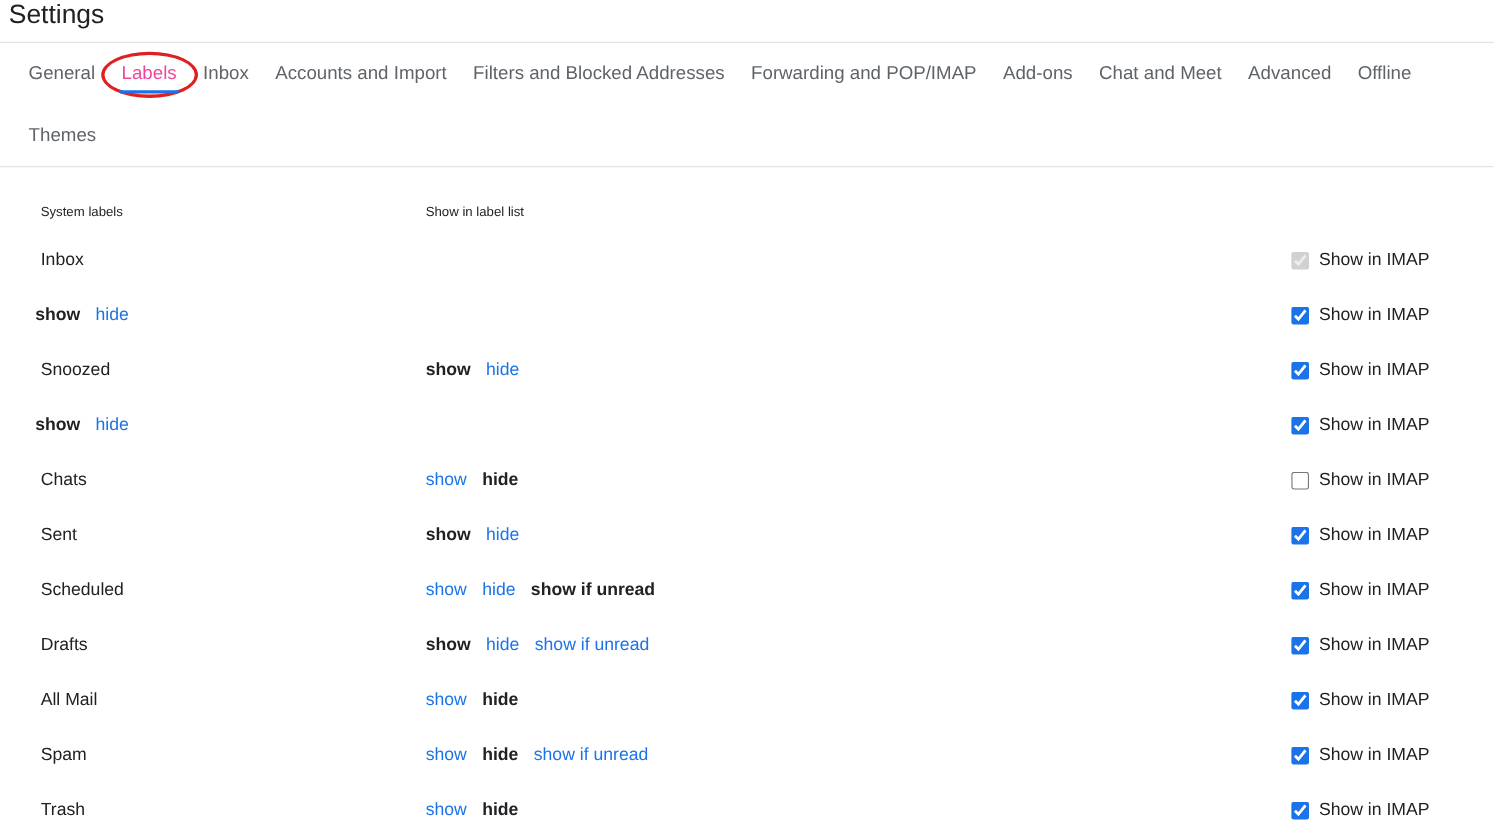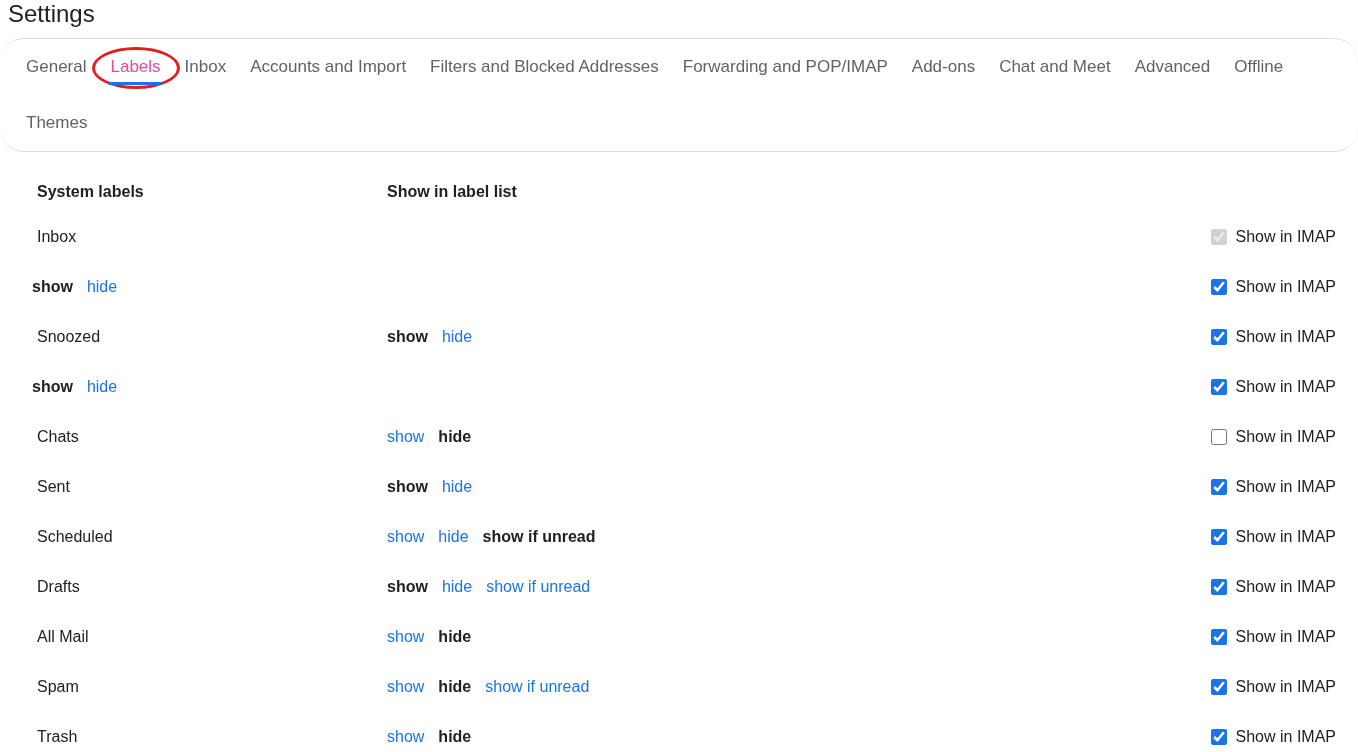--- a/index.html
+++ b/index.html
@@ -17,21 +17,20 @@
   .title {
     font-size: 24px;
     font-weight: 400;
     color: #202124;
     padding: 0 0 10px 8px;
   }
   .tabbar {
     border-top: 1px solid #e0e0e0;
     border-bottom: 1px solid #e0e0e0;
     padding: 0 14px;
-    border-radius: 24px;
   }
   .tabs {
     display: flex;
     flex-wrap: wrap;
     gap: 0;
     align-items: center;
   }
   .tab {
     font-size: 17px;
     color: #5f6368;
@@ -88,27 +87,26 @@
   .col-actions {
     flex: 1 1 auto;
     display: flex;
     gap: 14px;
     align-items: center;
   }
   .col-imap {
     flex: 0 0 170px;
     display: flex;
     align-items: center;
-    justify-content: flex-end;
     gap: 6px;
     padding-right: 4px;
   }
   .hdr {
-    font-weight: 700;
-    font-size: 16px;
+    font-weight: 400;
+    font-size: 12px;
   }
   .opt {
     font-size: 16px;
     cursor: pointer;
   }
   .opt.sel {
     font-weight: 700;
     color: #202124;
   }
   .opt.unsel {

